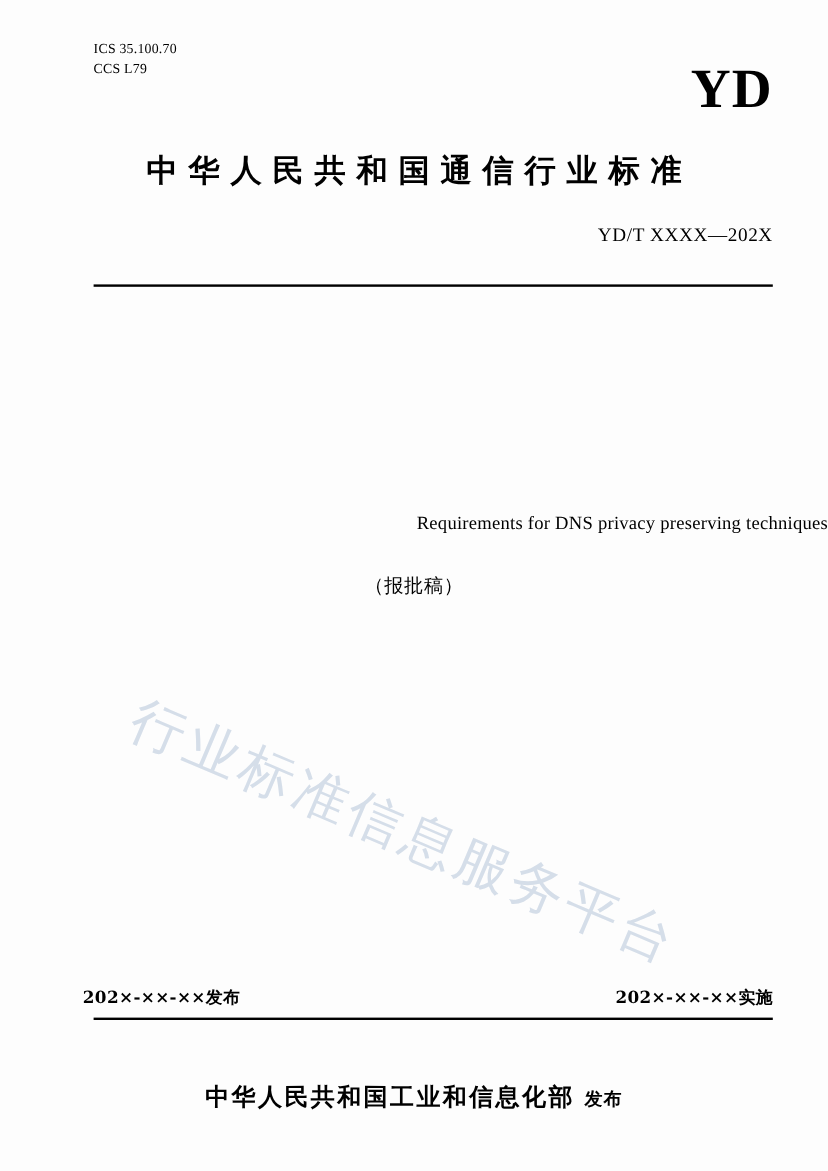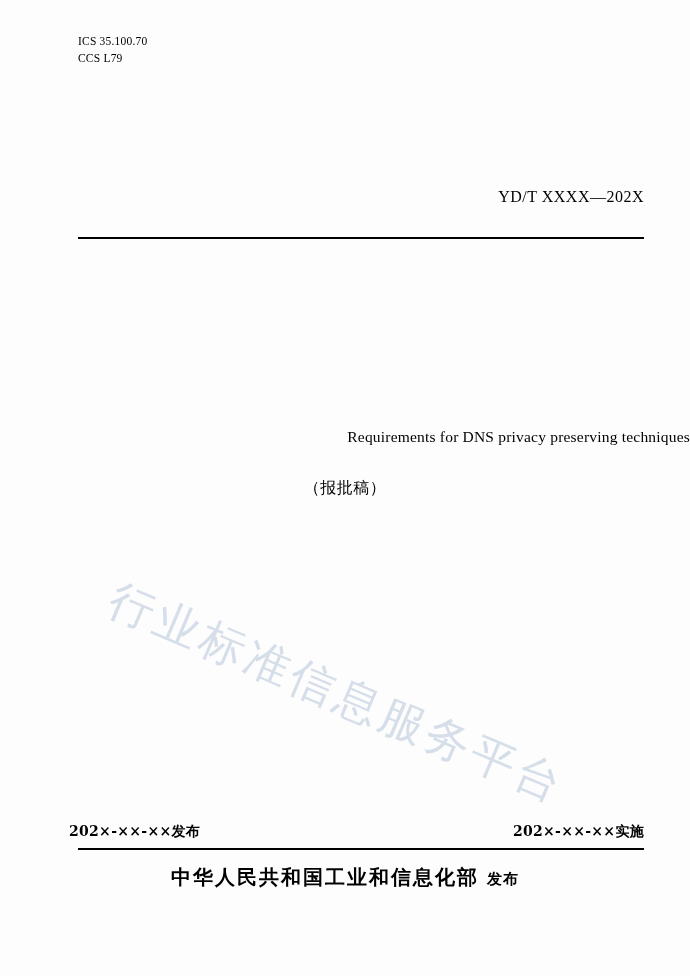--- a/index.html
+++ b/index.html
@@ -159,21 +159,21 @@
     font-family: "DejaVu Serif", serif;
     font-weight: bold;
     font-size: 14px;
     letter-spacing: 0.3px;
     white-space: nowrap;
   }
   .issuer {
     position: absolute;
     left: 0;
     right: 0;
-    top: 864px;
+    top: 901px;
     text-align: center;
     font-family: "DejaVu Serif", serif;
     font-weight: bold;
     font-size: 20px;
     letter-spacing: 2px;
     white-space: nowrap;
   }
   .issuer .issuer-suffix {
     font-size: 15px;
     letter-spacing: 1px;
@@ -183,21 +183,23 @@
 </head>
 <body>
 
 <div class="page">
 
   <div class="ics-block">
     <div class="ics-line">ICS 35.100.70</div>
     <div class="ics-line">CCS L79</div>
   </div>
 
-
+  <div class="yd-logo">YD</div>
+
+  <div class="national-title">中华人民共和国通信行业标准</div>
 
   <div class="std-number">YD/T XXXX—202X</div>
 
   <div class="rule-top"></div>
 
   <div class="doc-title-en">Requirements for DNS privacy preserving techniques</div>
   <div class="doc-stage">（报批稿）</div>
 
   <div class="watermark">
     <span>行业标准信息服务平台</span>

